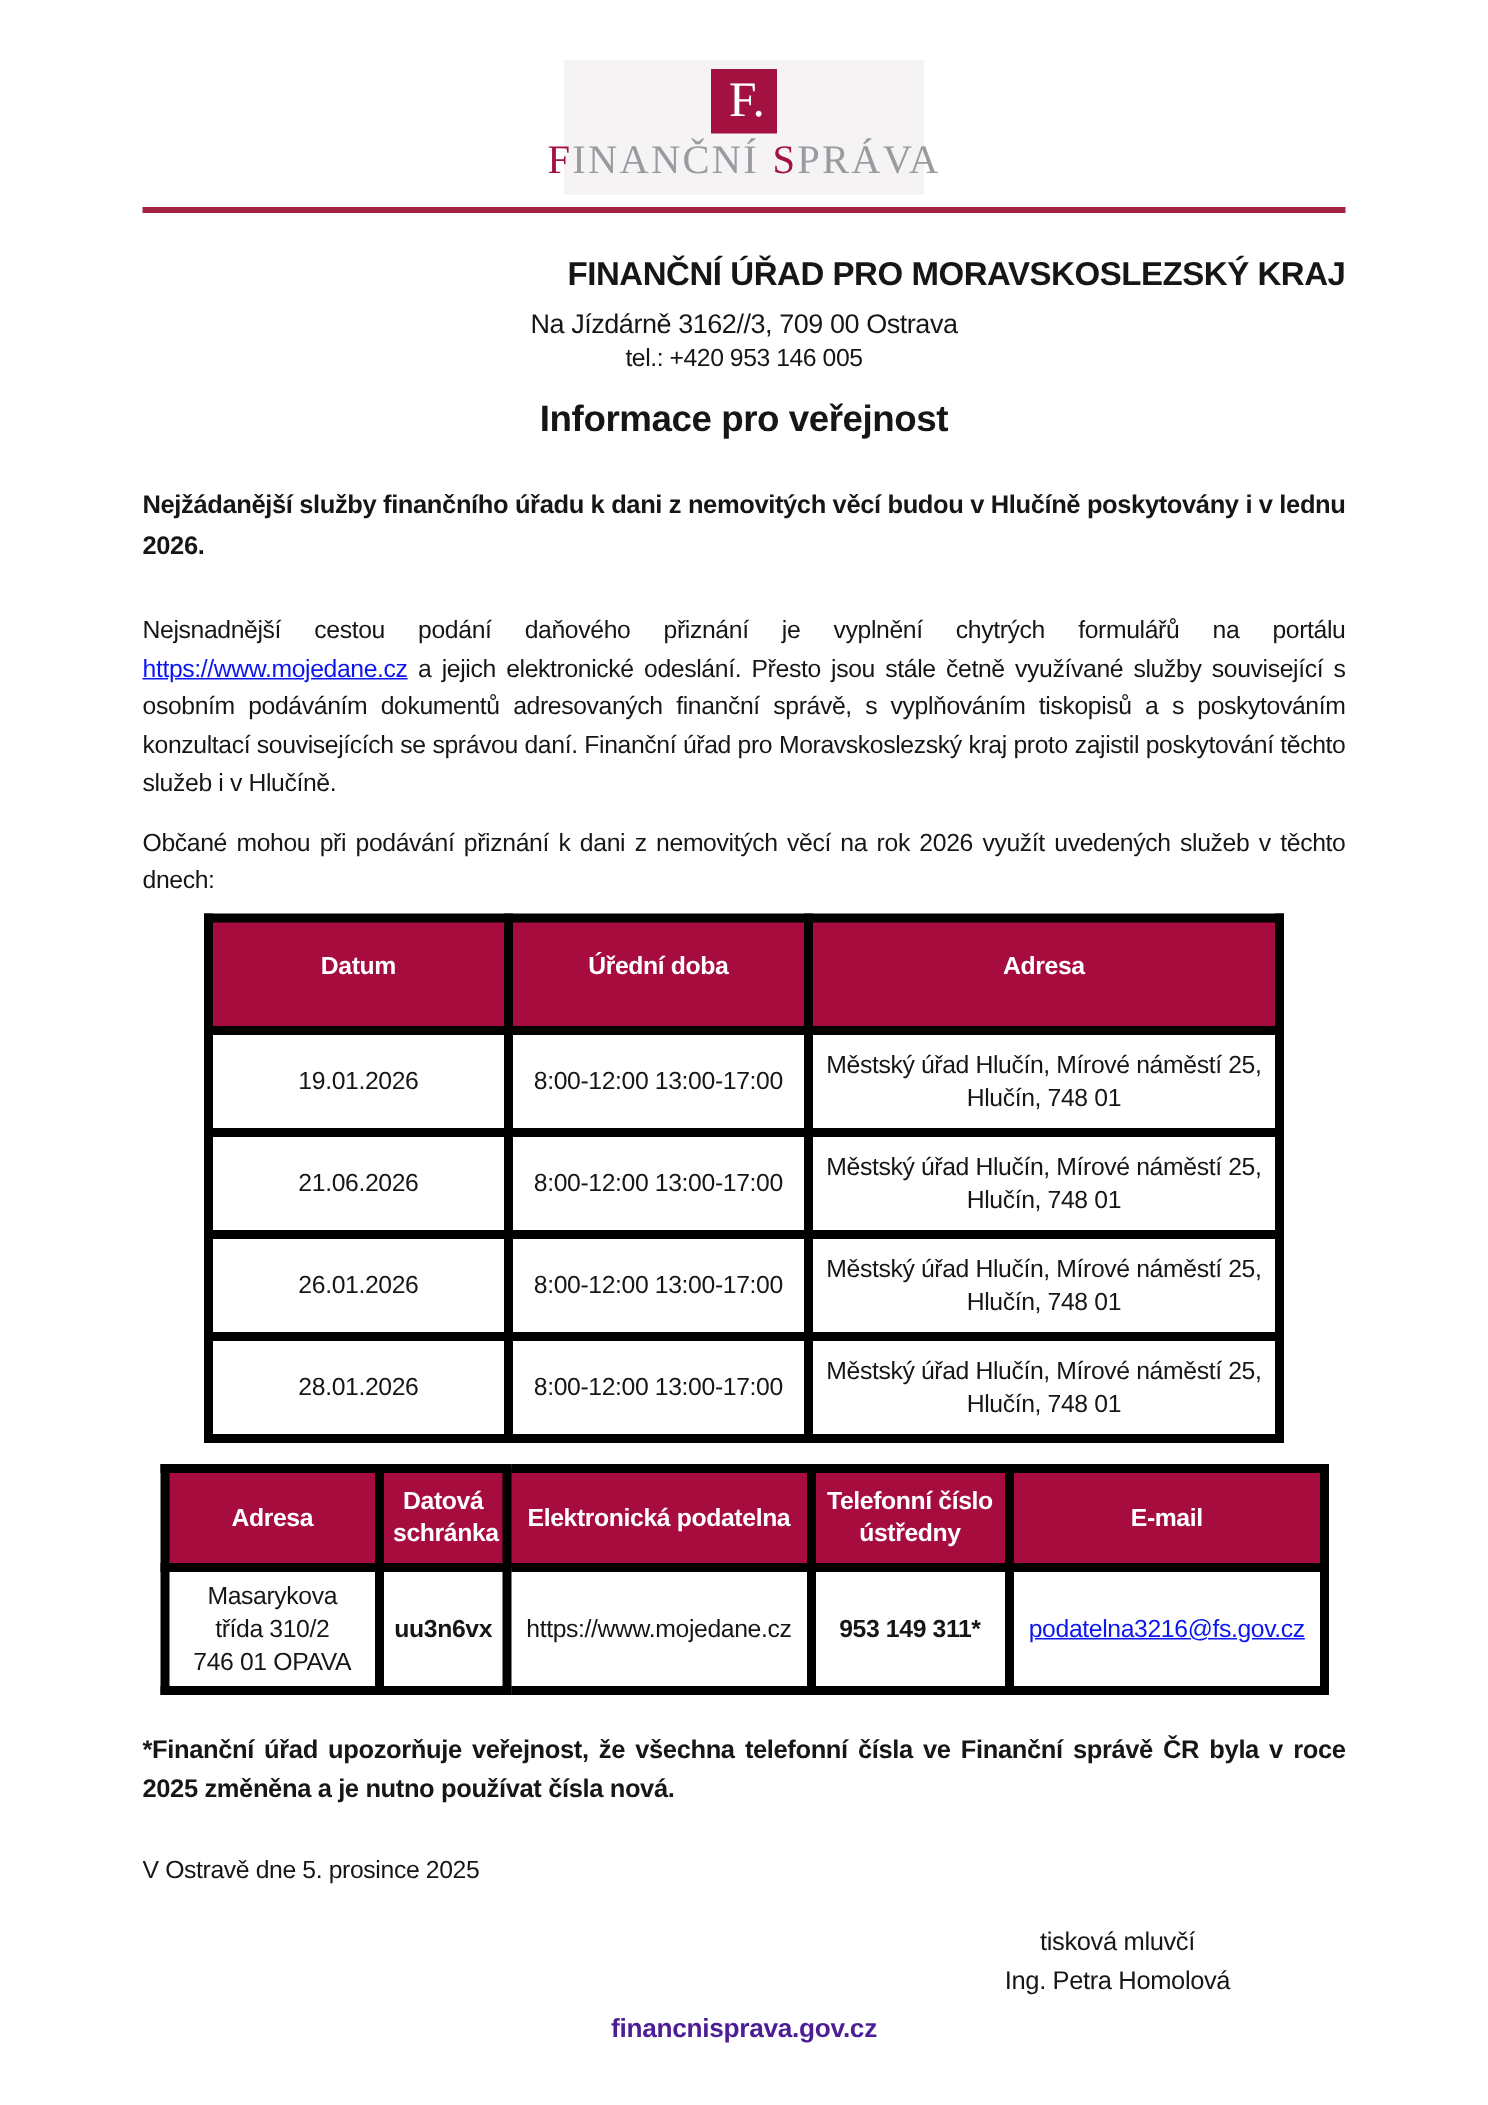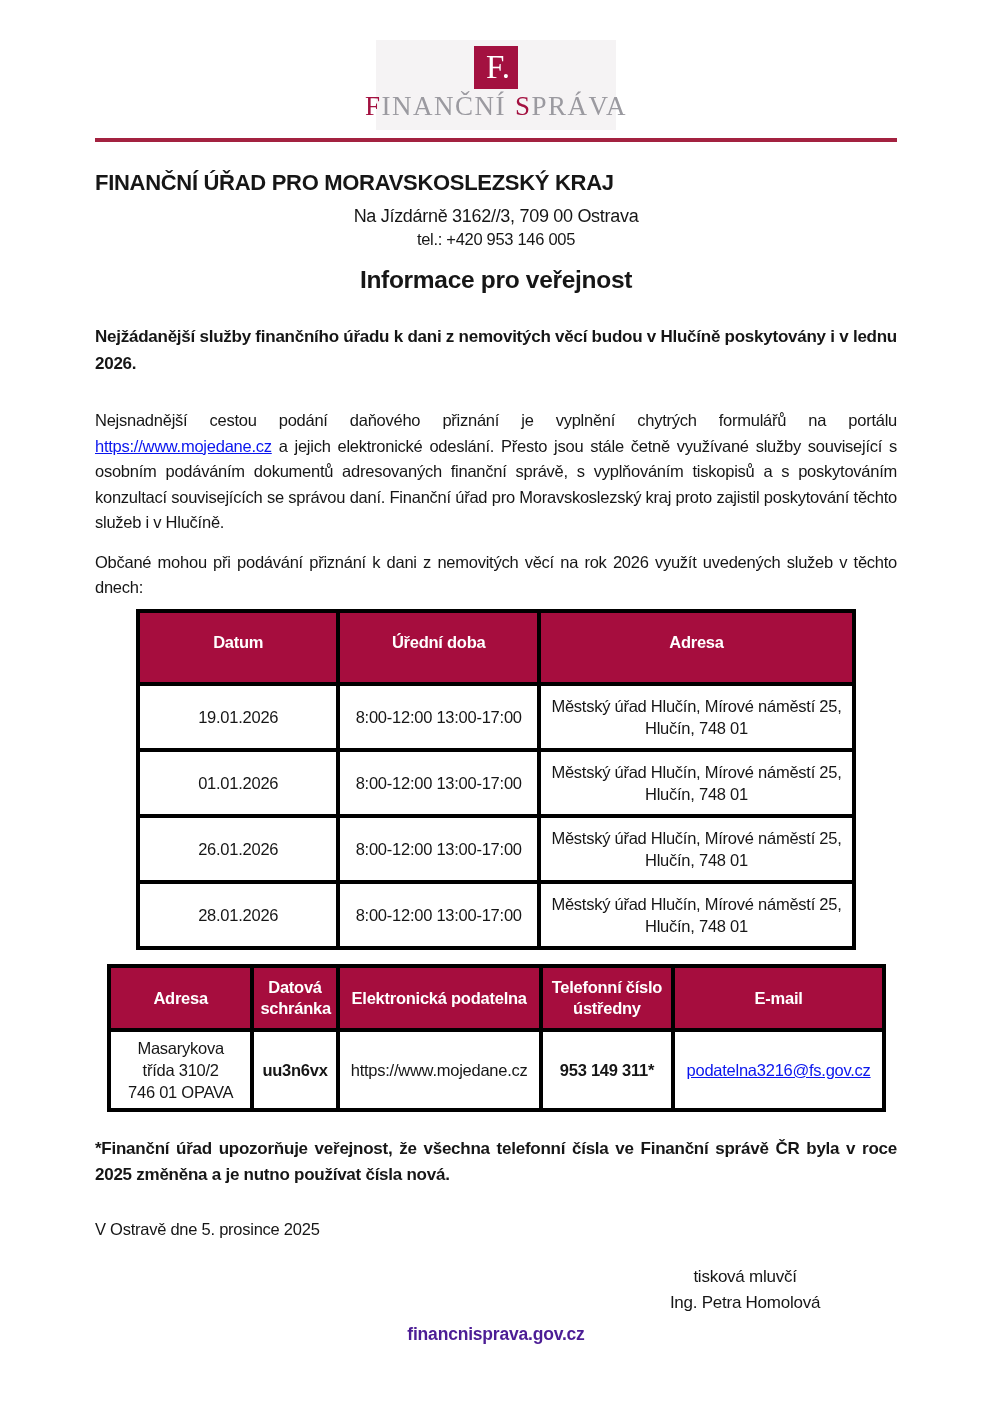--- a/index.html
+++ b/index.html
@@ -34,21 +34,21 @@
     color:#9b9aa0;white-space:nowrap;margin-top:3px;
   }
   .logo-brand .cap{color:#a31140;}
   .logo-brand .w2{margin-left:9px;}
 
   
   .rule{height:4px;background:#a32240;margin-top:8px;}
 
   
   .office-title{
-    text-align:left;font-weight:bold;font-size:22px;
+    text-align:right;font-weight:bold;font-size:22px;
     letter-spacing:-0.3px;margin-top:28px;line-height:1.2;
   }
   .office-address{text-align:center;font-size:18px;margin-top:10px;letter-spacing:-0.3px;}
   .office-phone{text-align:center;font-size:16.5px;margin-top:3px;letter-spacing:-0.3px;}
   .doc-title{
     text-align:center;font-weight:bold;font-size:24.5px;
     margin-top:17px;letter-spacing:-0.3px;
   }
 
   
@@ -56,21 +56,21 @@
   .p-intro{font-weight:bold;margin-top:30px;font-size:17px;}
   .p-portal{margin-top:31px;}
   .p-dates{margin-top:14px;}
   .p-contact{margin-top:33px;}
   .p-warning{font-weight:bold;margin-top:24px;font-size:17px;}
   .p-dateline{margin-top:28px;text-align:left;}
   a.doc-link{color:#0b16ee;text-decoration:underline;cursor:pointer;}
 
   
   table{border-collapse:collapse;font-size:16.5px;letter-spacing:-0.25px;}
-  th,td{border:4px solid #000000;text-align:center;vertical-align:middle;padding:2px 6px;}
+  th,td{border:6px solid #000000;text-align:center;vertical-align:middle;padding:2px 6px;}
   th{
     background:#a60d3e;color:#ffffff;font-weight:bold;
     line-height:1.25;
   }
   .schedule-table{width:720px;margin:8px auto 0;table-layout:fixed;}
   .schedule-table th{height:55px;padding-bottom:12px;}
   .schedule-table td{height:58px;line-height:1.35;}
   .col-datum{width:28%;}
   .col-doba{width:28%;}
   .col-adresa{width:44%;}
@@ -133,21 +133,21 @@
         <th>Adresa</th>
       </tr>
     </thead>
     <tbody>
       <tr>
         <td>19.01.2026</td>
         <td>8:00-12:00 13:00-17:00</td>
         <td>Městský úřad Hlučín, Mírové náměstí 25, Hlučín, 748 01</td>
       </tr>
       <tr>
-        <td>01.01.2026</td>
+        <td>21.06.2026</td>
         <td>8:00-12:00 13:00-17:00</td>
         <td>Městský úřad Hlučín, Mírové náměstí 25, Hlučín, 748 01</td>
       </tr>
       <tr>
         <td>26.01.2026</td>
         <td>8:00-12:00 13:00-17:00</td>
         <td>Městský úřad Hlučín, Mírové náměstí 25, Hlučín, 748 01</td>
       </tr>
       <tr>
         <td>28.01.2026</td>

